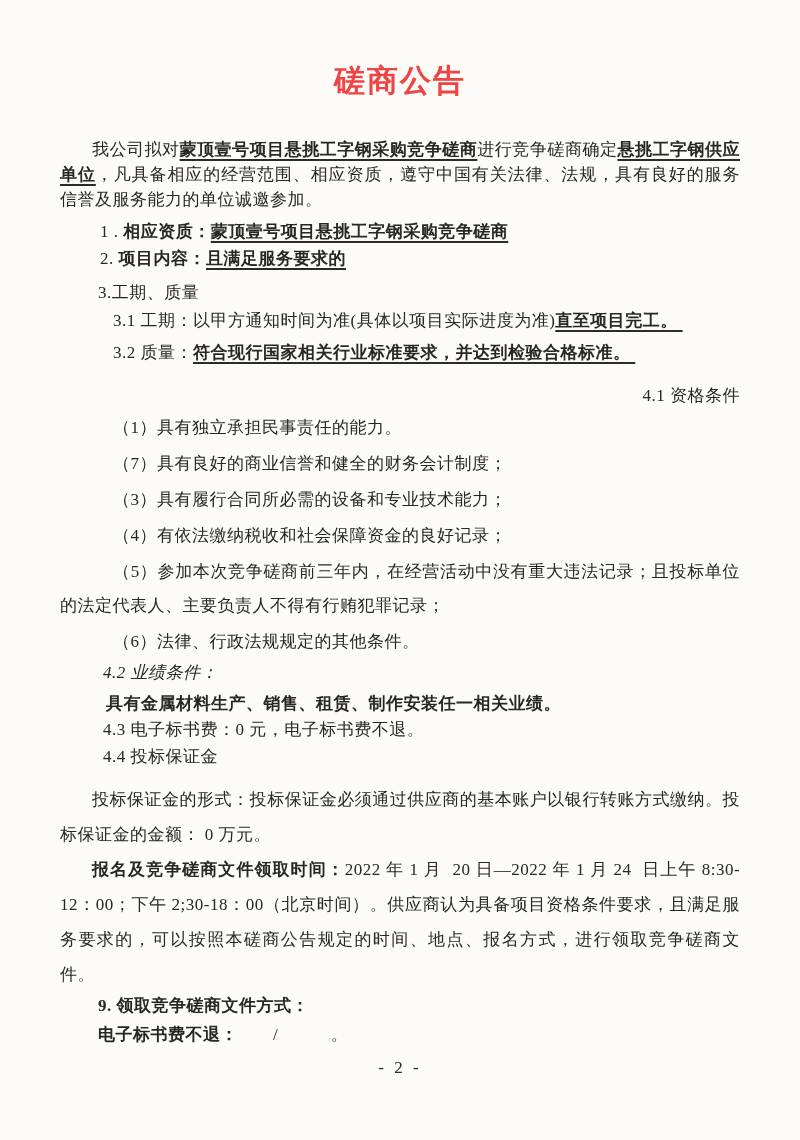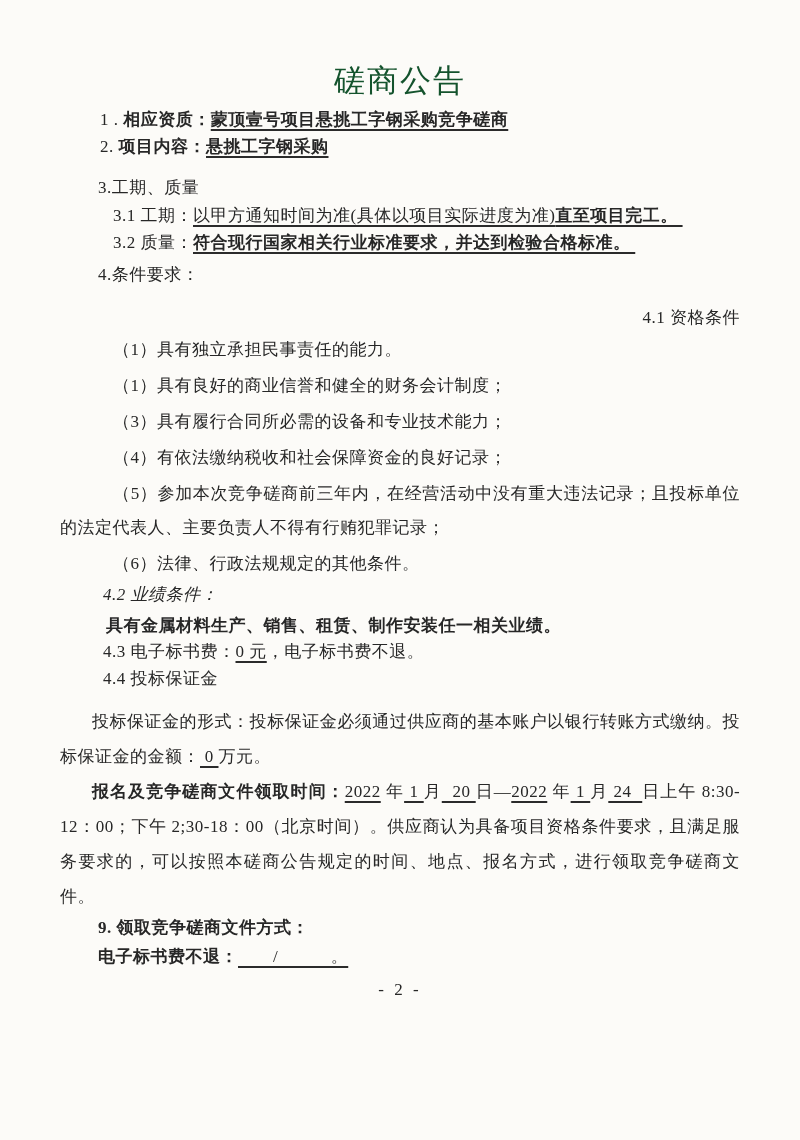--- a/index.html
+++ b/index.html
@@ -10,69 +10,69 @@
     padding:0 60px;
     background:#fcfbf8;
     font-family:"Liberation Serif","DejaVu Serif",serif;
     font-size:17px;
     color:#272727;
     letter-spacing:0.5px;
     overflow:hidden;
   }
   p{margin:0;}
   .title{
-    font-size:31px;font-weight:400;text-align:center;
-    margin:62px 0 0;letter-spacing:2px;color:#14532d;line-height:38px;
+    font-size:31px;font-weight:700;text-align:center;
+    margin:62px 0 0;letter-spacing:2px;color:#ef4444;line-height:38px;
   }
   .b{font-weight:700;}
-  .u{text-decoration:underline;text-decoration-thickness:1.5px;text-underline-offset:4px;text-decoration-color:#2b2b2b;}
+  .u{text-decoration-thickness:1.5px;text-underline-offset:4px;text-decoration-color:#2b2b2b;}
   .bu{font-weight:700;text-decoration:underline;text-decoration-thickness:1.5px;text-underline-offset:4px;text-decoration-color:#2b2b2b;}
   .p-intro{margin-top:37px;line-height:25px;text-indent:32px;text-align:justify;}
   .p-item1{margin-top:6px;line-height:27px;text-indent:40px;}
   .p-item2{line-height:27px;text-indent:40px;}
-  .p-h3{margin-top:14px;line-height:27px;text-indent:38px;}
+  .p-h3{margin-top:7px;line-height:27px;text-indent:38px;}
   .p-s31{margin-top:1px;line-height:27px;text-indent:53px;}
-  .p-s32{line-height:27px;text-indent:53px;}
+  .p-s32{margin-top:5px;line-height:27px;text-indent:53px;}
   .p-h4{margin-top:5px;line-height:27px;text-indent:38px;}
   .p-s41{margin-top:16px;line-height:27px;text-indent:53px;text-align:right;}
   .cond{margin-top:2px;line-height:34px;text-indent:53px;text-align:justify;}
   .p-h42{line-height:27px;text-indent:43px;font-style:italic;}
   .p-perf{margin-top:5px;line-height:25px;text-indent:46px;font-weight:700;}
   .p-s43{line-height:27px;text-indent:43px;}
   .p-s44{line-height:27px;text-indent:43px;}
   .p-deposit{margin-top:12px;line-height:35px;text-indent:32px;text-align:justify;}
   .p-signup{line-height:35px;text-indent:32px;text-align:justify;}
   .p-h5{line-height:27px;text-indent:38px;}
   .p-loc{margin-top:2px;line-height:27px;text-indent:38px;}
   .p-pagenum{margin-top:6px;line-height:27px;text-align:center;letter-spacing:3px;}
 </style>
 </head>
 <body>
 
 <div class="page">
 
   <h1 class="title">磋商公告</h1>
 
+  <p class="p-intro"><span>我公司拟对</span><span class="bu">蒙顶壹号项目悬挑工字钢采购竞争磋商</span><span>进行竞争磋商确定</span><span class="bu">悬挑工字钢供应单位</span><span>，凡具备相应的经营范围、相应资质，遵守中国有关法律、法规，具有良好的服务信誉及服务能力的单位诚邀参加。</span></p>
 
   <p class="p-item1"><span>1 . </span><span class="b">相应资质：</span><span class="bu">蒙顶壹号项目悬挑工字钢采购竞争磋商</span></p>
 
-  <p class="p-item2"><span>2. </span><span class="b">项目内容：</span><span class="bu">悬挑工字钢采购</span></p>
+  <p class="p-item2"><span>2. </span><span class="b">项目内容：</span><span class="bu">且满足服务要求的</span></p>
 
   <p class="p-h3">3.工期、质量</p>
 
   <p class="p-s31"><span>3.1 工期：</span><span class="u">以甲方通知时间为准(具体以项目实际进度为准)</span><span class="bu">直至项目完工。&nbsp;</span></p>
 
   <p class="p-s32"><span>3.2 质量：</span><span class="bu">符合现行国家相关行业标准要求，并达到检验合格标准。&nbsp;</span></p>
 
-  <p class="p-h4">4.条件要求：</p>
 
   <p class="p-s41">4.1 资格条件</p>
 
   <p class="cond">（1）具有独立承担民事责任的能力。</p>
-  <p class="cond">（1）具有良好的商业信誉和健全的财务会计制度；</p>
+  <p class="cond">（7）具有良好的商业信誉和健全的财务会计制度；</p>
   <p class="cond">（3）具有履行合同所必需的设备和专业技术能力；</p>
   <p class="cond">（4）有依法缴纳税收和社会保障资金的良好记录；</p>
   <p class="cond">（5）参加本次竞争磋商前三年内，在经营活动中没有重大违法记录；且投标单位的法定代表人、主要负责人不得有行贿犯罪记录；</p>
   <p class="cond">（6）法律、行政法规规定的其他条件。</p>
 
   <p class="p-h42">4.2 业绩条件：</p>
 
   <p class="p-perf">具有金属材料生产、销售、租赁、制作安装任一相关业绩。</p>
 
   <p class="p-s43"><span>4.3 电子标书费：</span><span class="u">0&nbsp;元</span><span>，电子标书费不退。</span></p>

